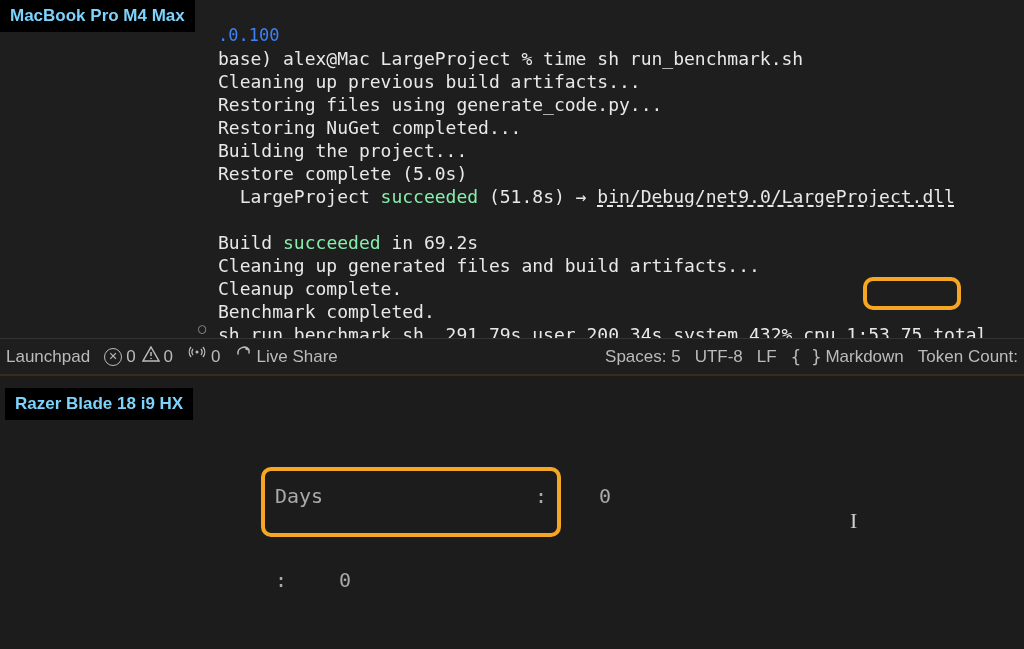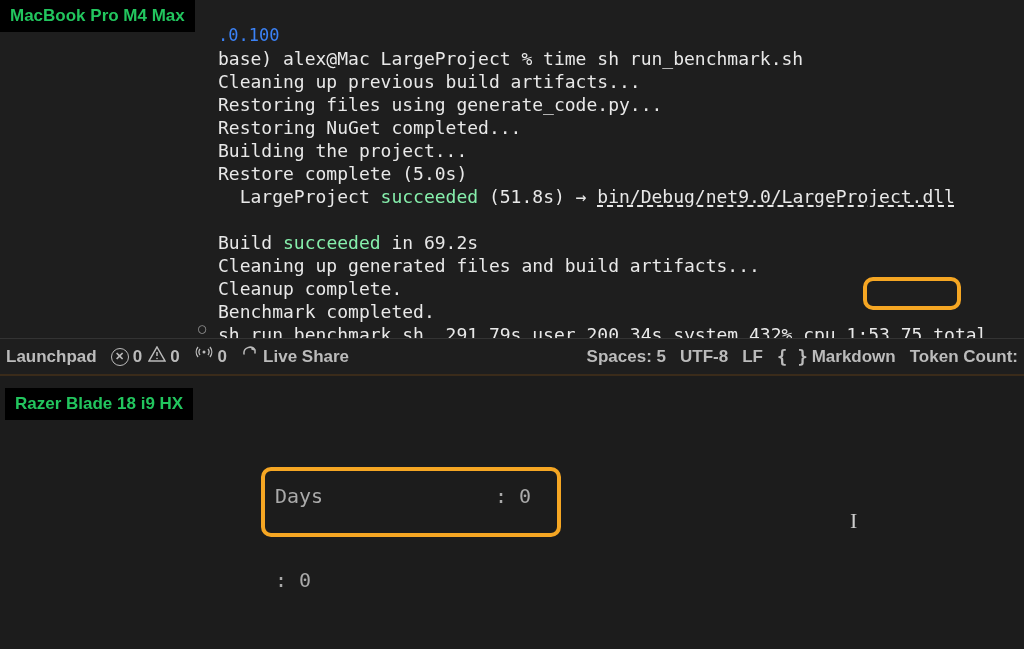--- a/index.html
+++ b/index.html
@@ -12,21 +12,21 @@
       height: 649px;
       background: #1a1a1a;
       font-family: 'Menlo', 'Consolas', monospace;
       color: #ddd;
       overflow: hidden;
       position: relative;
     }
     .badge {
       position: absolute;
       background: #000;
-      color: #22c55e;
+      color: #7dd3fc;
       font-family: Arial, sans-serif;
       font-weight: bold;
       font-size: 17px;
       padding: 6px 10px;
       z-index: 10;
     }
     .badge-top {
       top: 0;
       left: 0;
     }
@@ -77,21 +77,20 @@
       padding: 0 6px;
       gap: 14px;
     }
     .status-bar .spacer {
       flex: 1;
     }
     .status-item {
       display: flex;
       align-items: center;
       gap: 4px;
-      font-weight: bold;
     }
     .bottom-section {
       position: absolute;
       top: 374px;
       left: 0;
       right: 0;
       bottom: 0;
       background: #1c1c1c;
       border-top: 2px solid #3a2b1a;
     }
@@ -99,20 +98,21 @@
       position: absolute;
       top: 50px;
       left: 275px;
       font-size: 20px;
       line-height: 28px;
       color: #aaa;
       white-space: pre;
     }
     .ps-row {
       display: flex;
+      gap: 40px;
     }
     .ps-key {
       width: 220px;
     }
     .ps-val {
     }
     .highlight-box {
       position: absolute;
       border: 4px solid #f5a623;
       border-radius: 10px;

